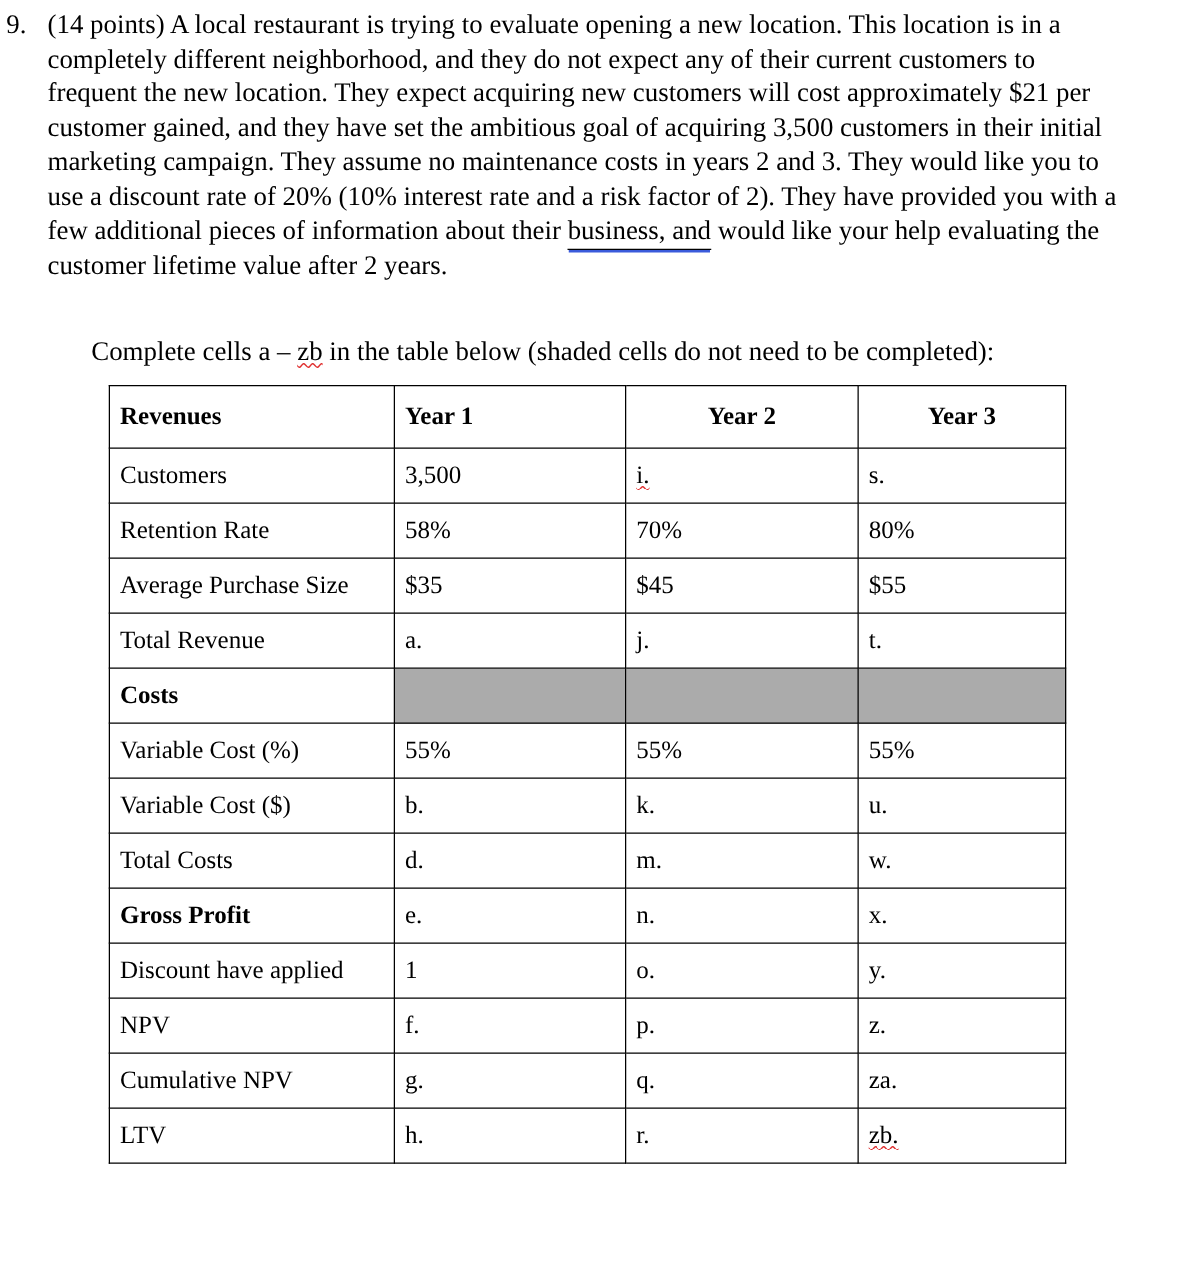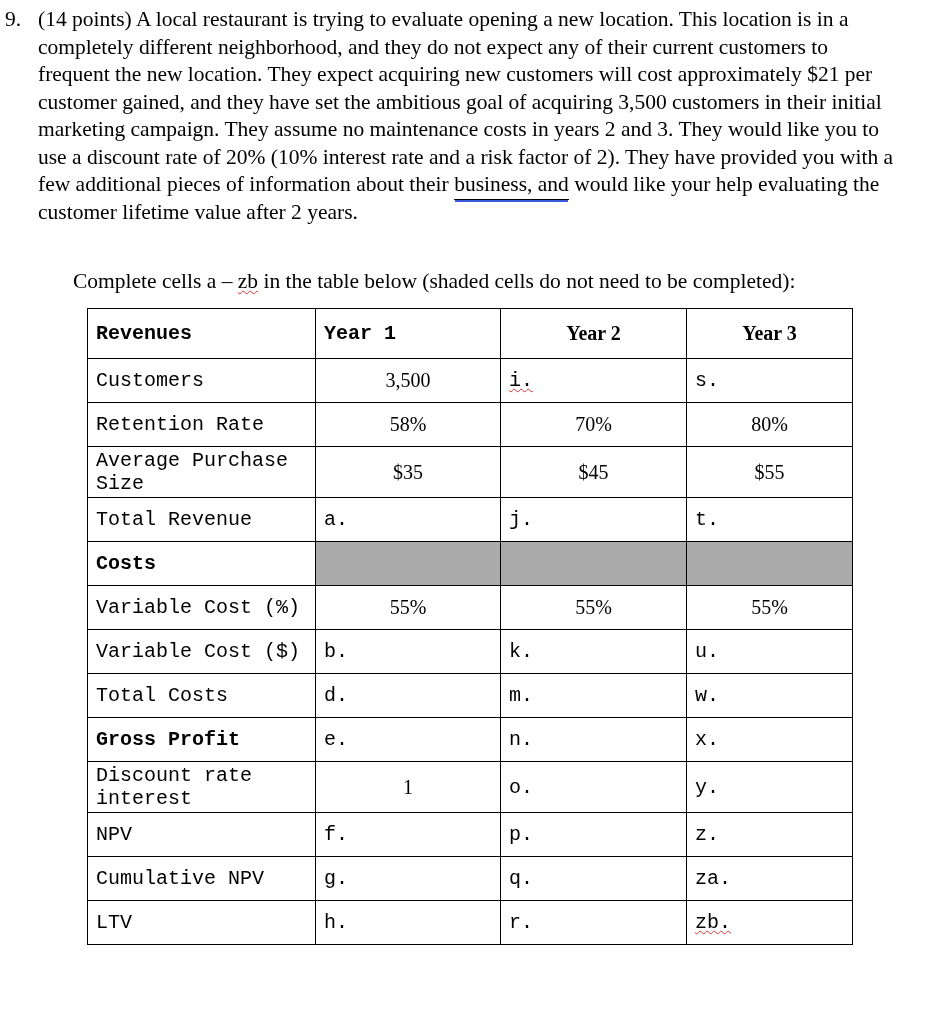--- a/index.html
+++ b/index.html
@@ -86,22 +86,22 @@
     box-sizing: border-box;
   }
   .col-label { width: 228px; }
   .col-y1 { width: 185px; }
   .col-y2 { width: 186px; }
   .col-y3 { width: 166px; }
 
   .ltv-table tr.row-header td { height: 50px; }
 
   td.bold { font-weight: bold; }
-  td.num  { text-align: center; }
-  td.lab  { text-align: left; font-family: Liberation Mono, monospace; }
+  td.num  { text-align: left; }
+  td.lab  { text-align: left; }
   td.ctr  { text-align: center; }
   td.shaded { background: #ABABAB; }
 
   td .cell-text { display: inline-block; }
 </style>
 </head>
 <body>
 
 <div class="page">
 
@@ -178,21 +178,21 @@
           <td class="lab"><span class="cell-text">m.</span></td>
           <td class="lab"><span class="cell-text">w.</span></td>
         </tr>
         <tr>
           <td class="lab bold">Gross Profit</td>
           <td class="lab"><span class="cell-text">e.</span></td>
           <td class="lab"><span class="cell-text">n.</span></td>
           <td class="lab"><span class="cell-text">x.</span></td>
         </tr>
         <tr>
-          <td class="lab">Discount rate interest</td>
+          <td class="lab">Discount have applied</td>
           <td class="num"><span class="cell-text">1</span></td>
           <td class="lab"><span class="cell-text">o.</span></td>
           <td class="lab"><span class="cell-text">y.</span></td>
         </tr>
         <tr>
           <td class="lab">NPV</td>
           <td class="lab"><span class="cell-text">f.</span></td>
           <td class="lab"><span class="cell-text">p.</span></td>
           <td class="lab"><span class="cell-text">z.</span></td>
         </tr>

